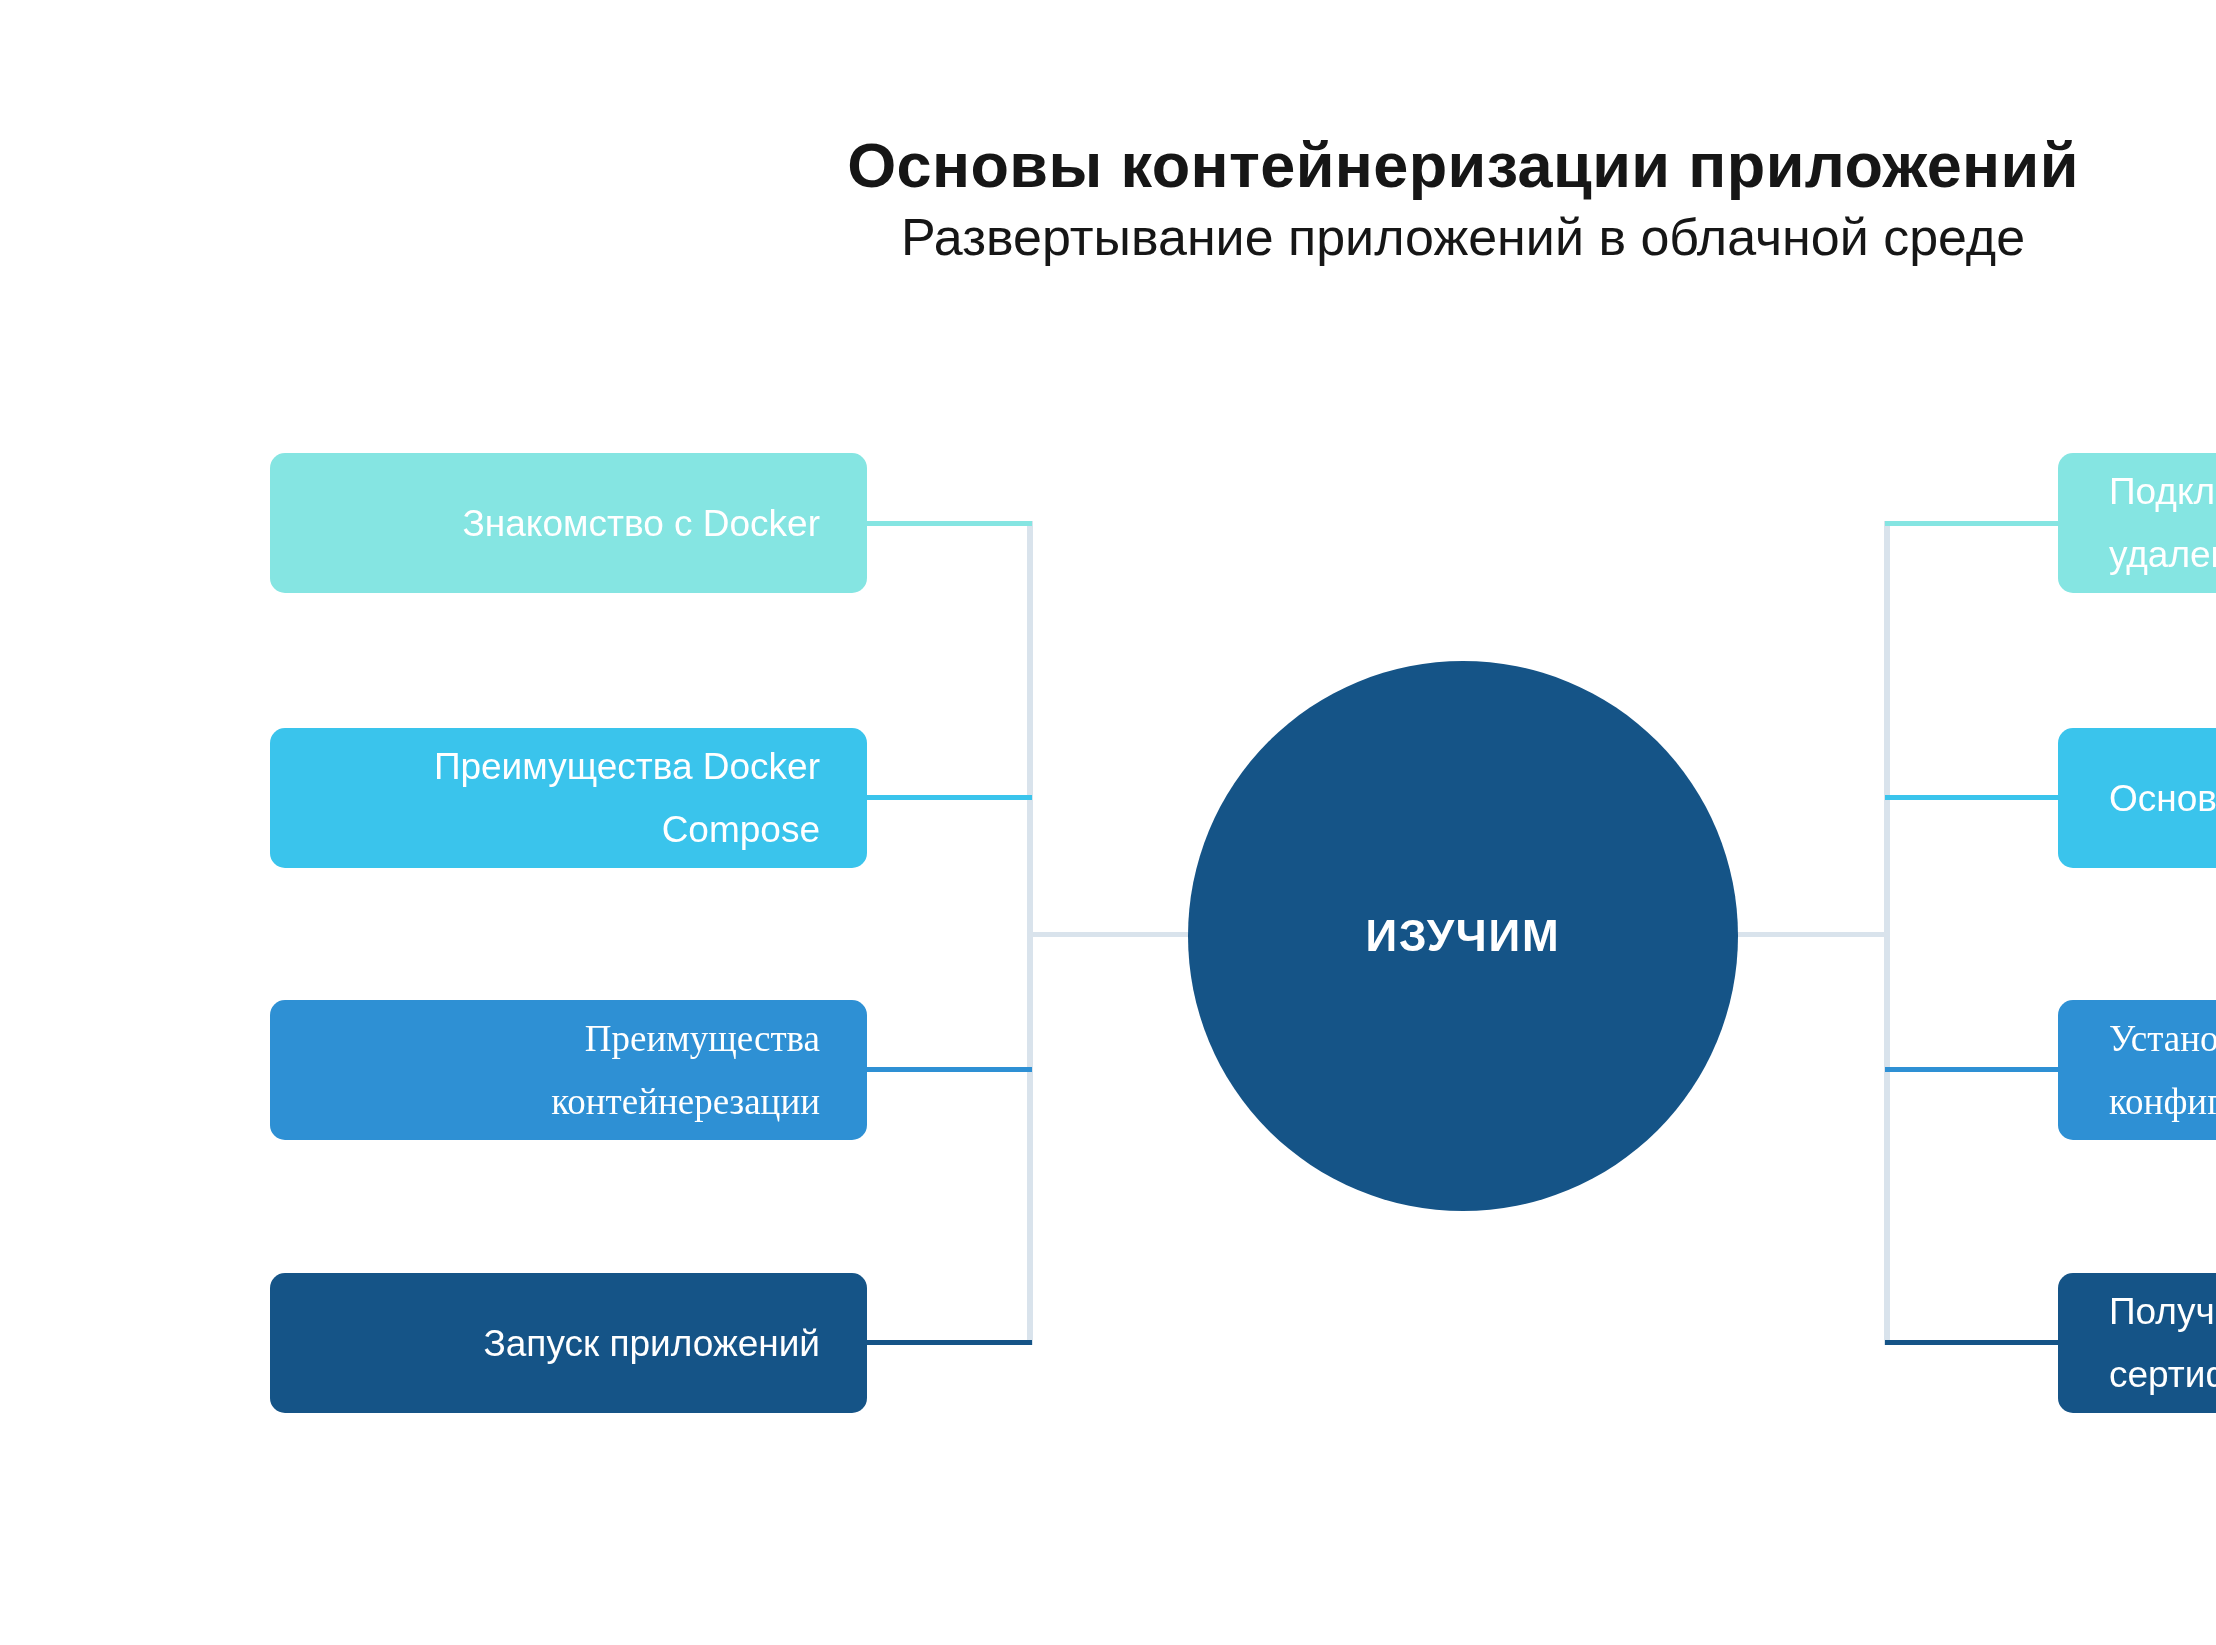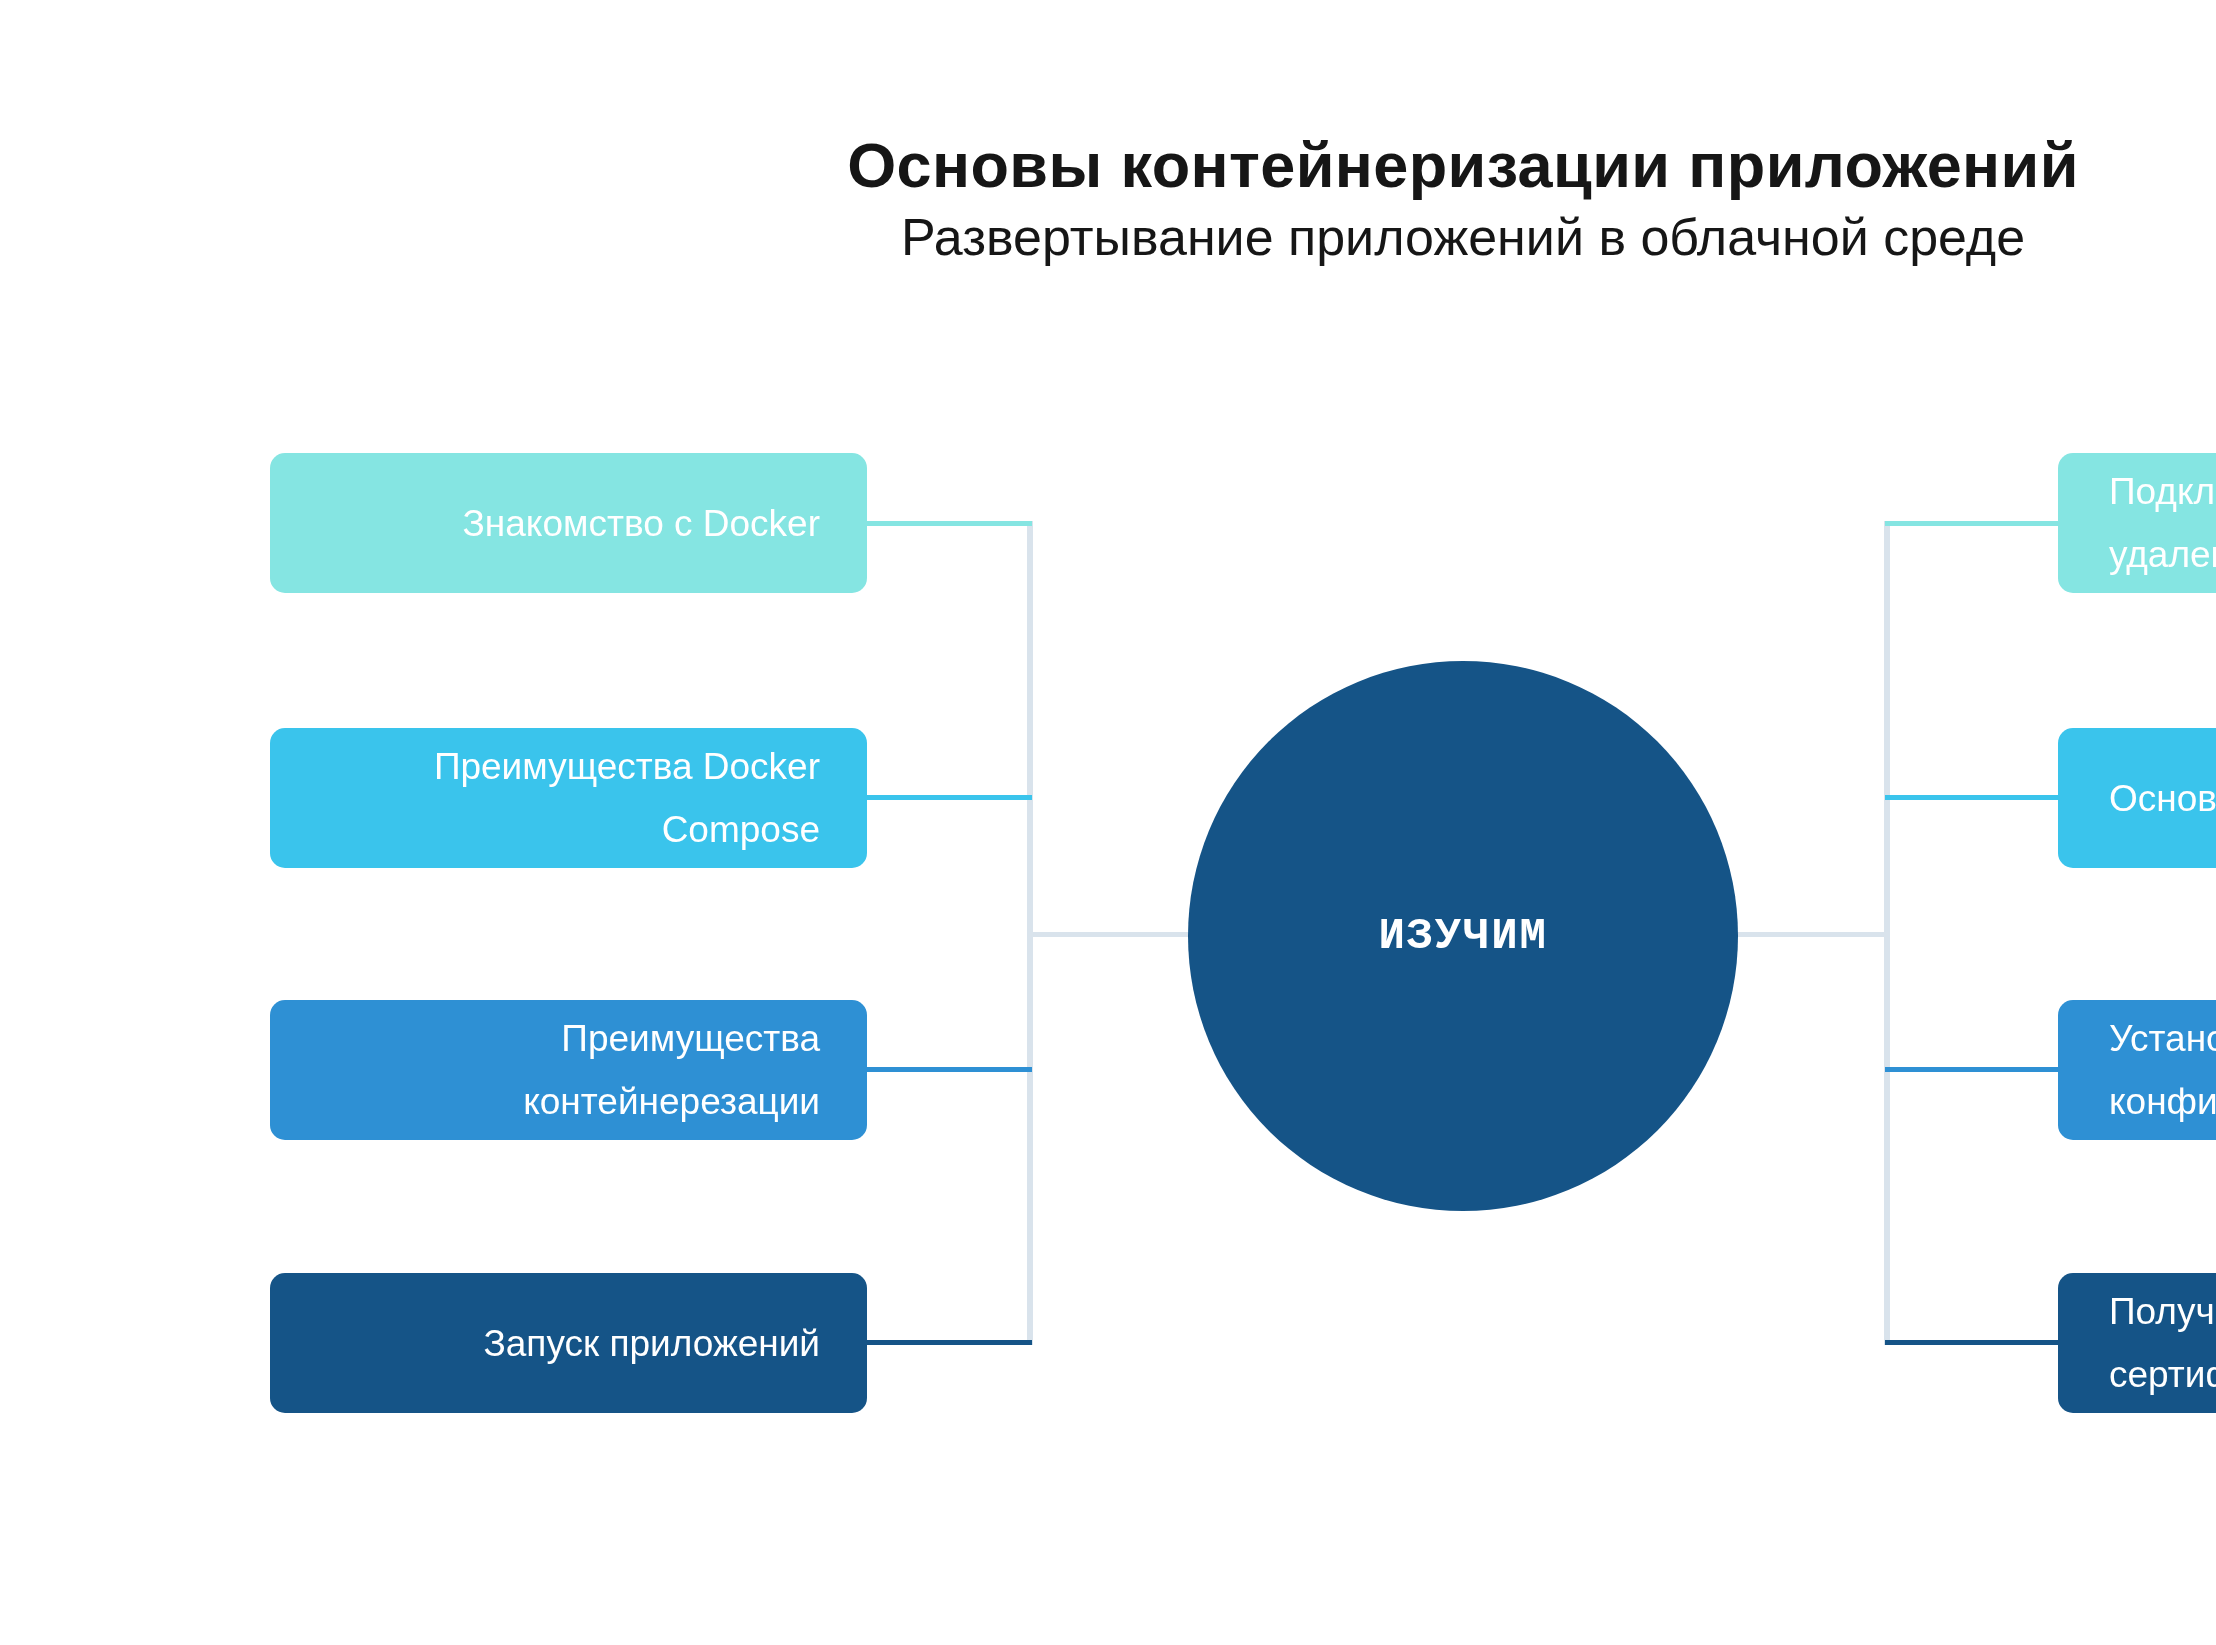--- a/index.html
+++ b/index.html
@@ -24,40 +24,40 @@
   .node{
     position:absolute; width:597px; height:140px; border-radius:15px;
     display:flex; align-items:center; box-sizing:border-box;
     color:var(--box-text); font-size:37px; line-height:63px;
   }
   .node .node-label{white-space:pre-line; display:block; width:100%;}
   .node.left{left:270px; justify-content:flex-start; text-align:right; padding:0 47px 0 26.6px;}
   .node.right{left:2058px; justify-content:flex-start; text-align:left; padding:0 22px 0 51px;}
   .r1{top:453px;} .r2{top:728px;} .r3{top:1000px;} .r4{top:1273px;}
   .c1{background:var(--teal);} .c2{background:var(--cyan);}
-  .c3{background:var(--blue);} .c4{background:var(--navy);}
+  .c3{background:var(--blue);font-family:Liberation Serif, serif;} .c4{background:var(--navy);}
   
   .hline{position:absolute; height:5.3px;}
   .hline.from-left{left:864px; width:168px;}
   .hline.from-right{left:1885px; width:176px;}
   .hline.cr1{top:521px;} .hline.cr2{top:795px;} .hline.cr3{top:1067px;} .hline.cr4{top:1340px;}
   .k1{background:var(--teal);} .k2{background:var(--cyan);}
   .k3{background:var(--blue);} .k4{background:var(--navy);}
   .spine{position:absolute; width:6.2px; top:521px; height:824px; background:var(--link);}
   .spine.sp-left{left:1027px;}
   .spine.sp-right{left:1884px;}
   .midline{position:absolute; left:1027px; top:932px; width:863px; height:5.3px; background:var(--link);}
   
   .circle{
     position:absolute; left:1188px; top:661px; width:550px; height:550px;
     border-radius:50%; background:var(--navy);
     display:flex; align-items:center; justify-content:center;
   }
   .circle-label{
-    color:#FFFFFF; font-size:44px; font-weight:700; letter-spacing:1.8px;font-family:Liberation Mono, monospace;
+    color:#FFFFFF; font-size:44px; font-weight:700; letter-spacing:1.8px;
   }
 </style>
 </head>
 <body>
 
 <div class="canvas">
 
   <h1 class="title">Основы контейнеризации приложений</h1>
   <div class="subtitle">Развертывание приложений в облачной среде</div>
 

